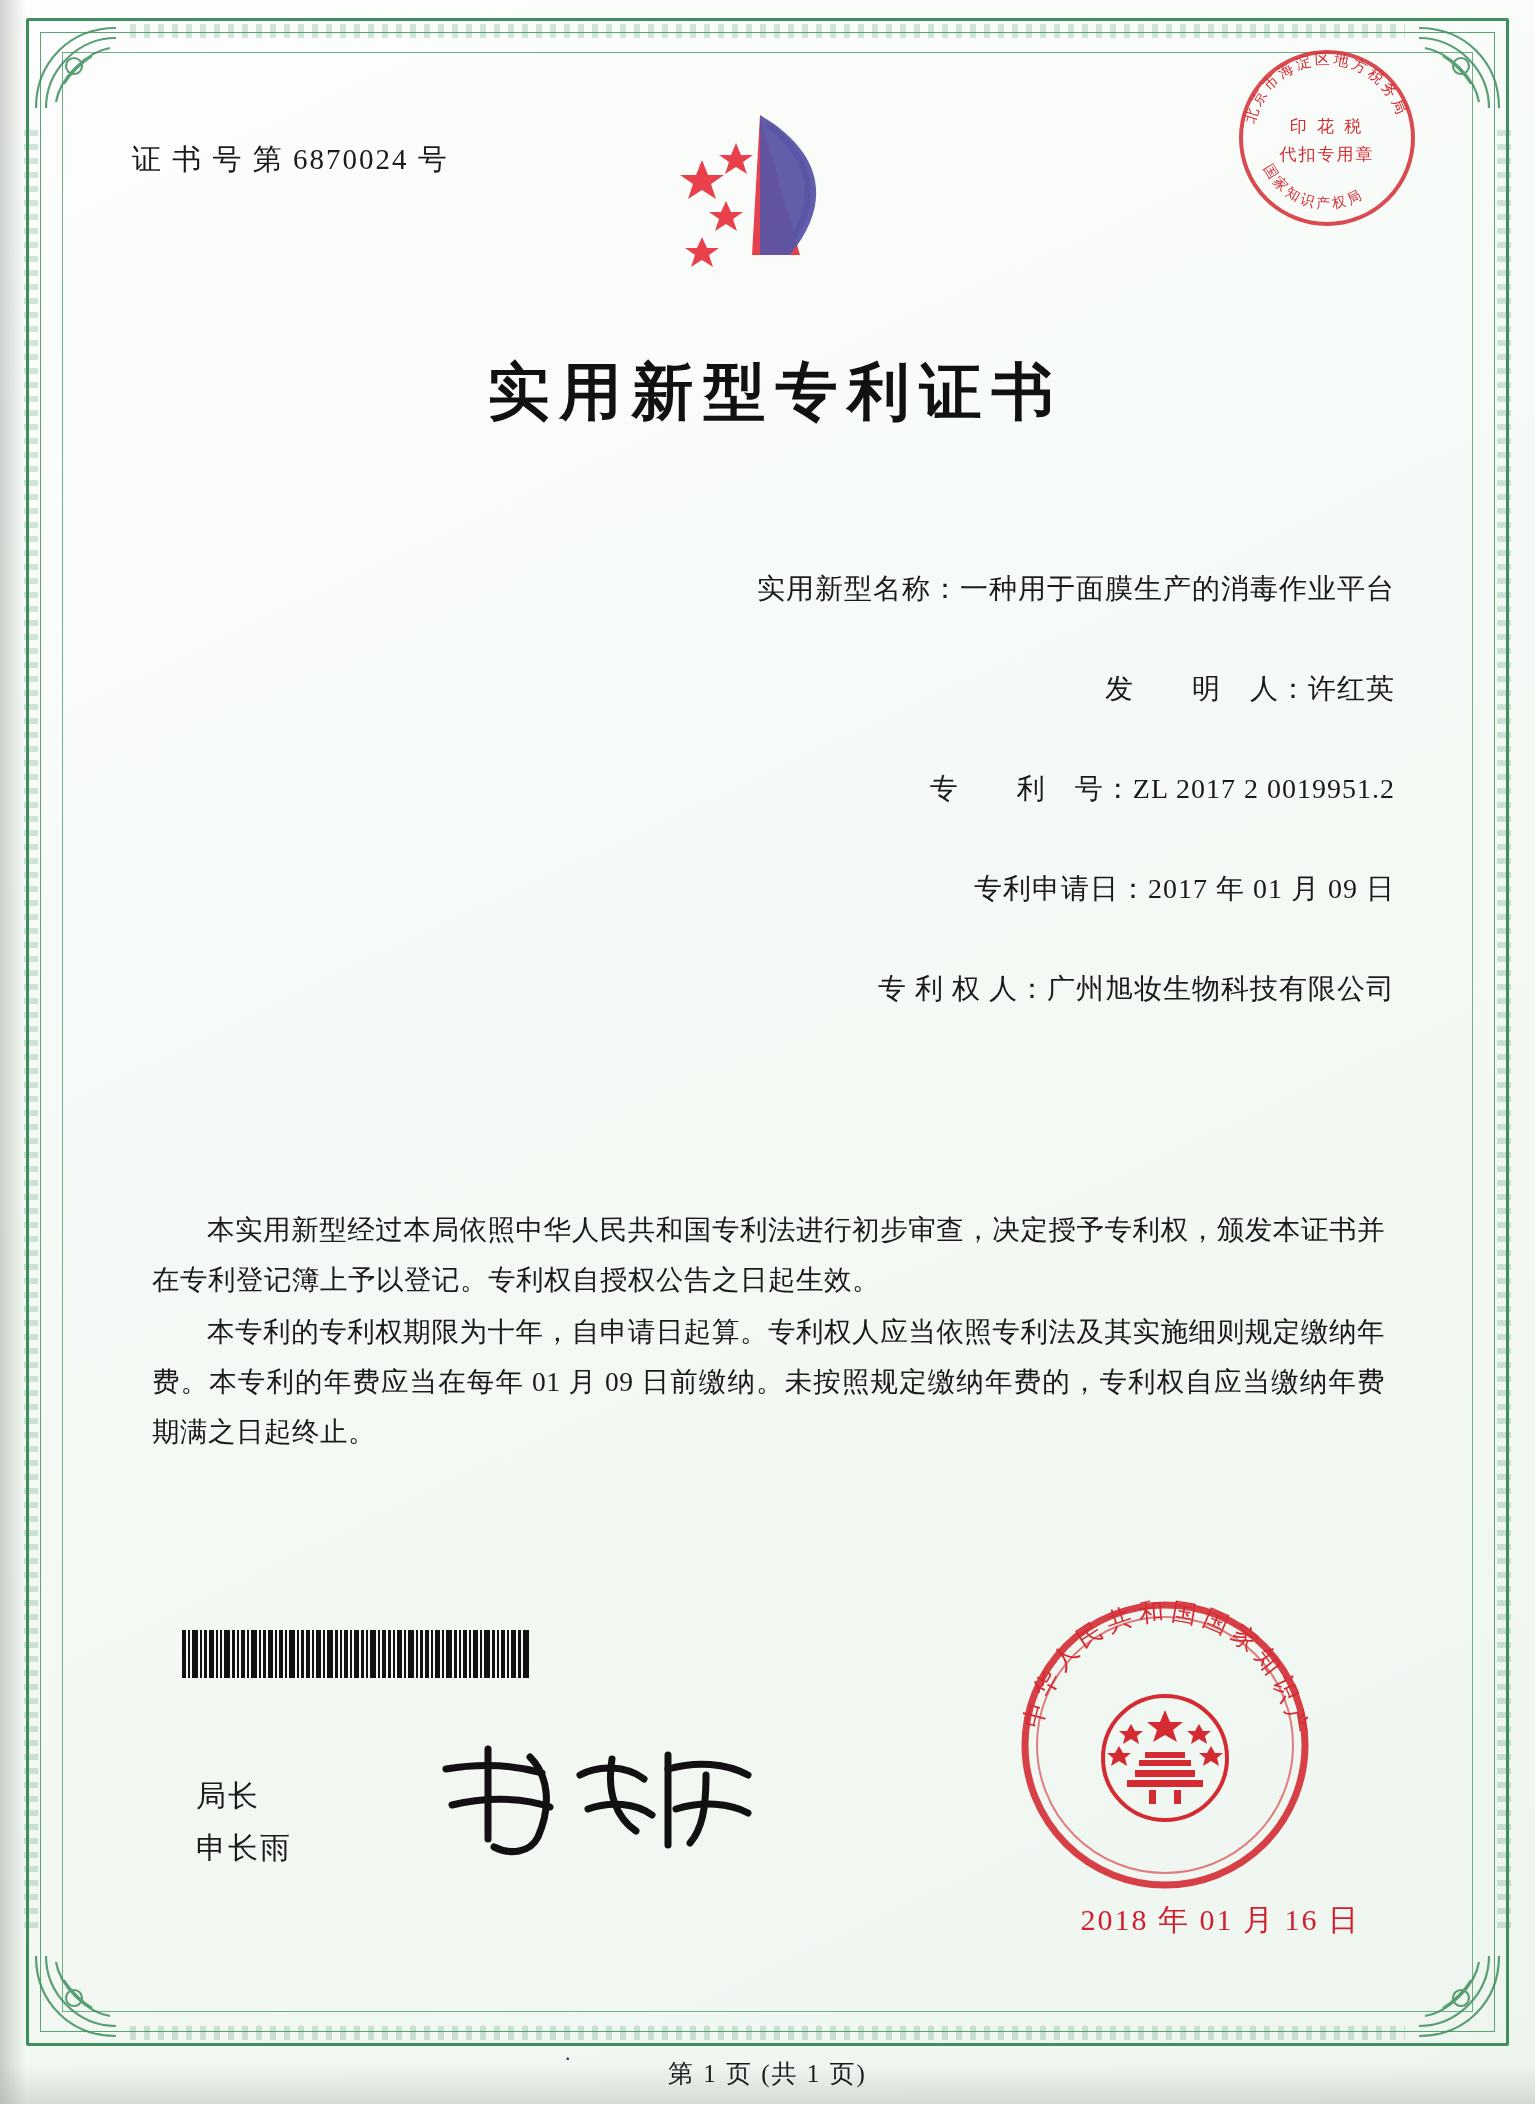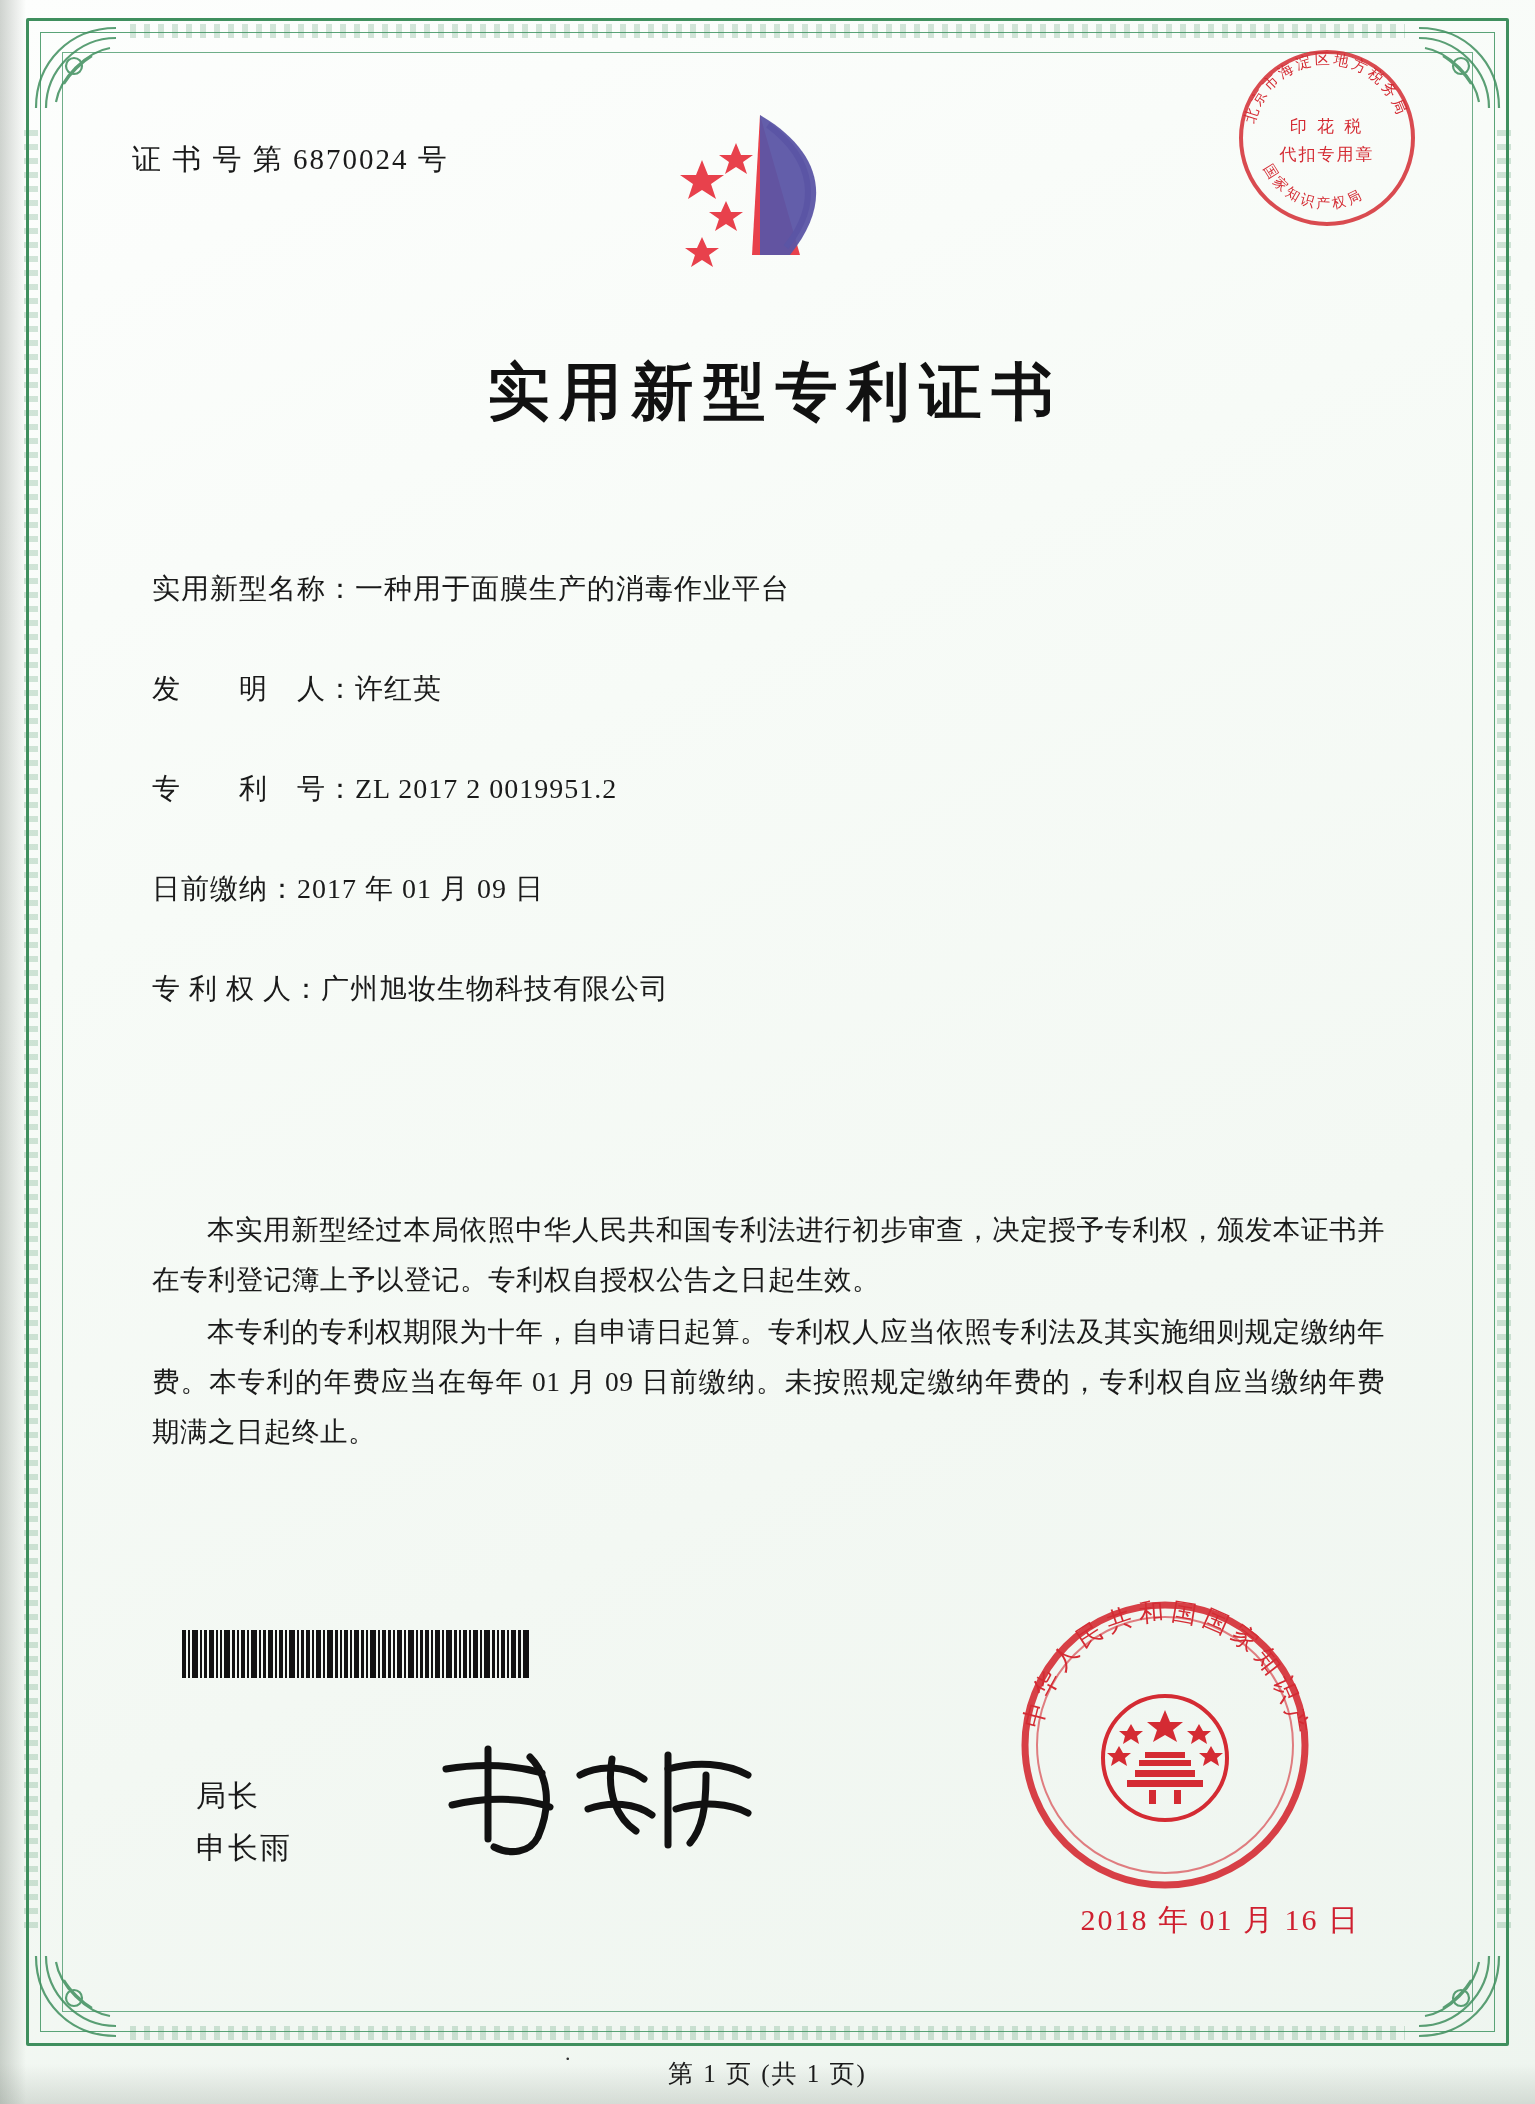--- a/index.html
+++ b/index.html
@@ -84,20 +84,21 @@
     padding-left:16px;
   }
   .fields{
     position:absolute;left:152px;top:570px;right:140px;
   }
   .field{
     font-size:28px;
     margin-bottom:62px;
     letter-spacing:1px;
     white-space:nowrap;
+    text-align:right;
   }
   .field .lbl{display:inline-block;}
   .field .val{display:inline-block;}
   .body-text{
     position:absolute;left:152px;right:150px;top:1205px;
     font-size:27.5px;
     line-height:50px;
     text-align:justify;
     letter-spacing:.5px;
   }
@@ -243,21 +244,21 @@
     <div class="field">
       <span class="lbl">实用新型名称：</span><span class="val">一种用于面膜生产的消毒作业平台</span>
     </div>
     <div class="field">
       <span class="lbl">发　　明　人：</span><span class="val">许红英</span>
     </div>
     <div class="field">
       <span class="lbl">专　　利　号：</span><span class="val">ZL 2017 2 0019951.2</span>
     </div>
     <div class="field">
-      <span class="lbl">日前缴纳：</span><span class="val">2017 年 01 月 09 日</span>
+      <span class="lbl">专利申请日：</span><span class="val">2017 年 01 月 09 日</span>
     </div>
     <div class="field">
       <span class="lbl">专 利 权 人：</span><span class="val">广州旭妆生物科技有限公司</span>
     </div>
   </div>
 
   <div class="body-text">
     <p>本实用新型经过本局依照中华人民共和国专利法进行初步审查，决定授予专利权，颁发本证书并在专利登记簿上予以登记。专利权自授权公告之日起生效。</p>
     <p>本专利的专利权期限为十年，自申请日起算。专利权人应当依照专利法及其实施细则规定缴纳年费。本专利的年费应当在每年 01 月 09 日前缴纳。未按照规定缴纳年费的，专利权自应当缴纳年费期满之日起终止。</p>
   </div>

